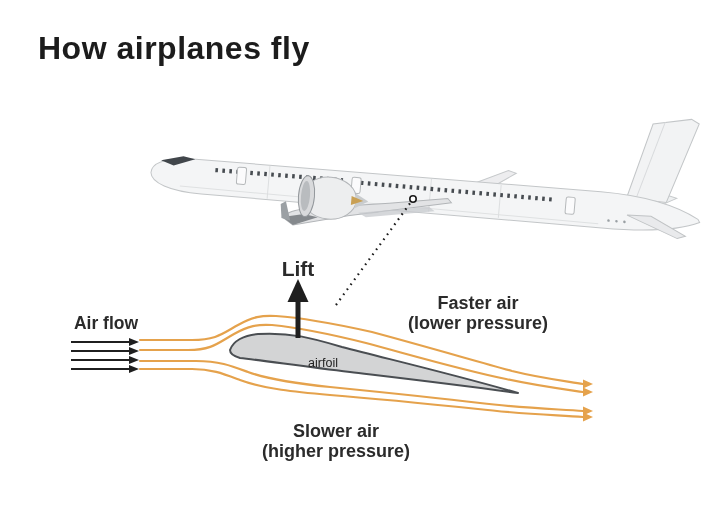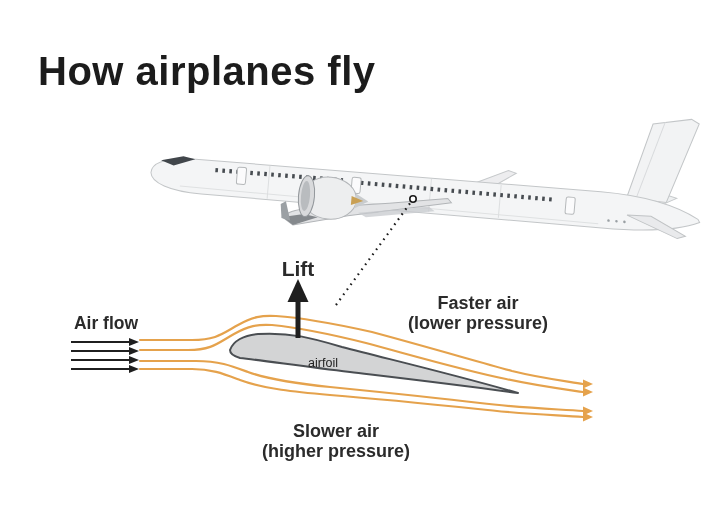--- a/index.html
+++ b/index.html
@@ -5,22 +5,22 @@
   html,body{margin:0;padding:0;background:#ffffff;}
   .page{
     position:relative;
     width:720px;height:507px;
     background:#ffffff;
     overflow:hidden;
     font-family:"Liberation Sans", sans-serif;
   }
   .page-title{
     position:absolute;
-    left:38px;top:49px;
-    font-size:40px;
+    left:38px;top:30px;
+    font-size:32px;
     font-weight:700;
     letter-spacing:0.5px;
     color:#1c1c1c;
   }
   svg text{font-family:"Liberation Sans", sans-serif;}
   .lbl{font-weight:700;fill:#2b2b2b;}
 </style>
 </head>
 <body>
 

